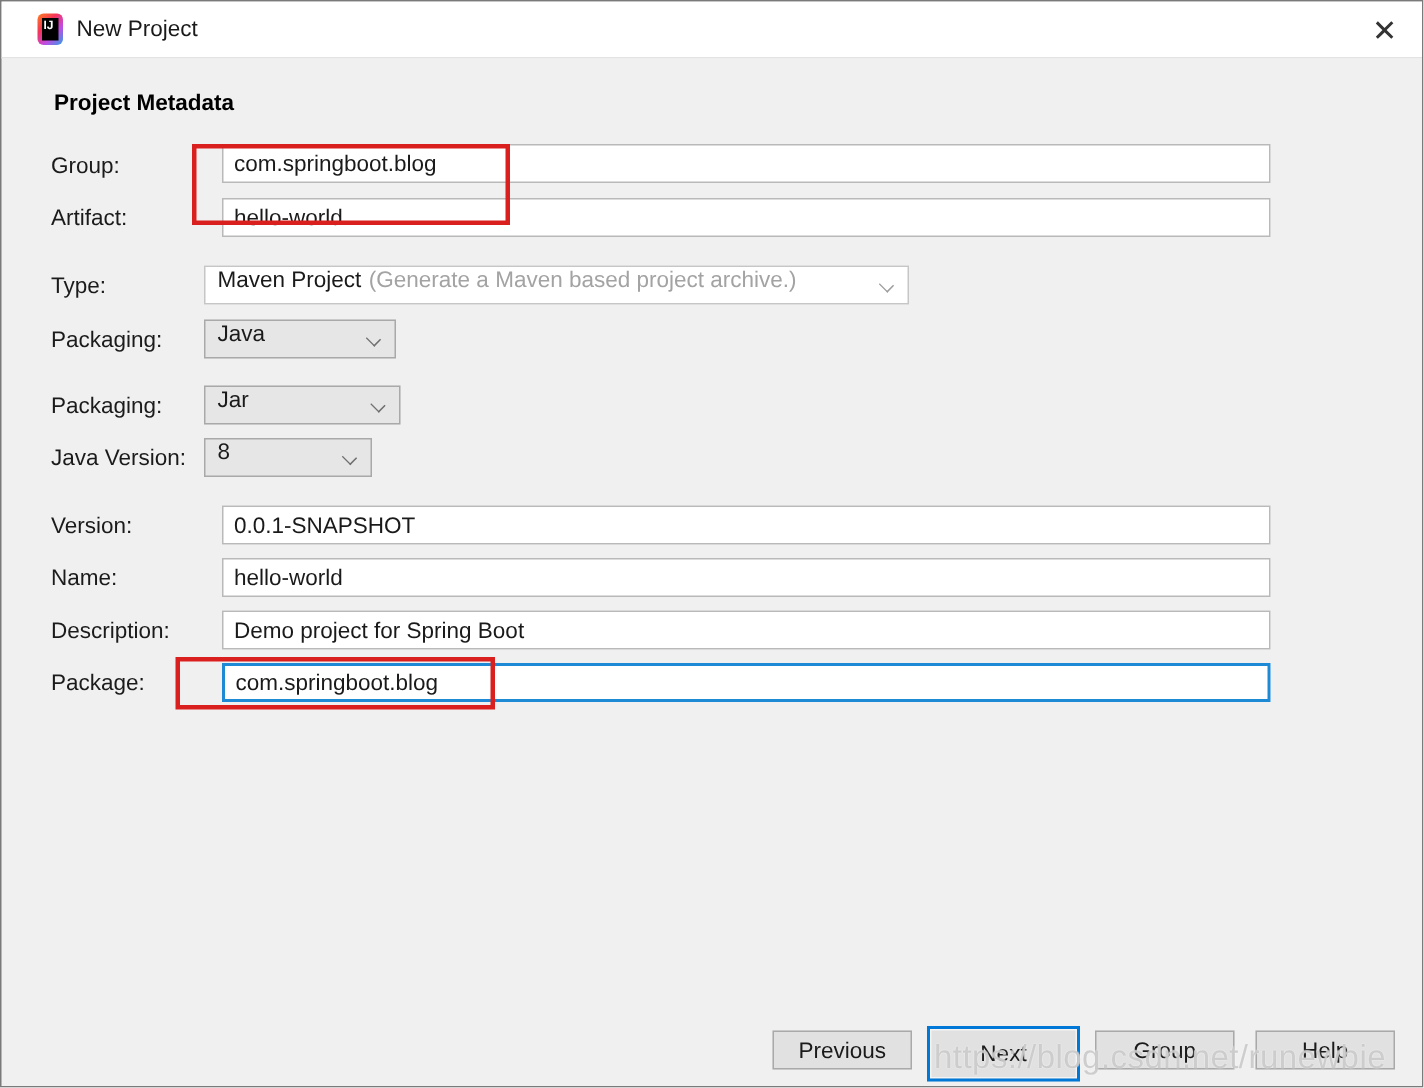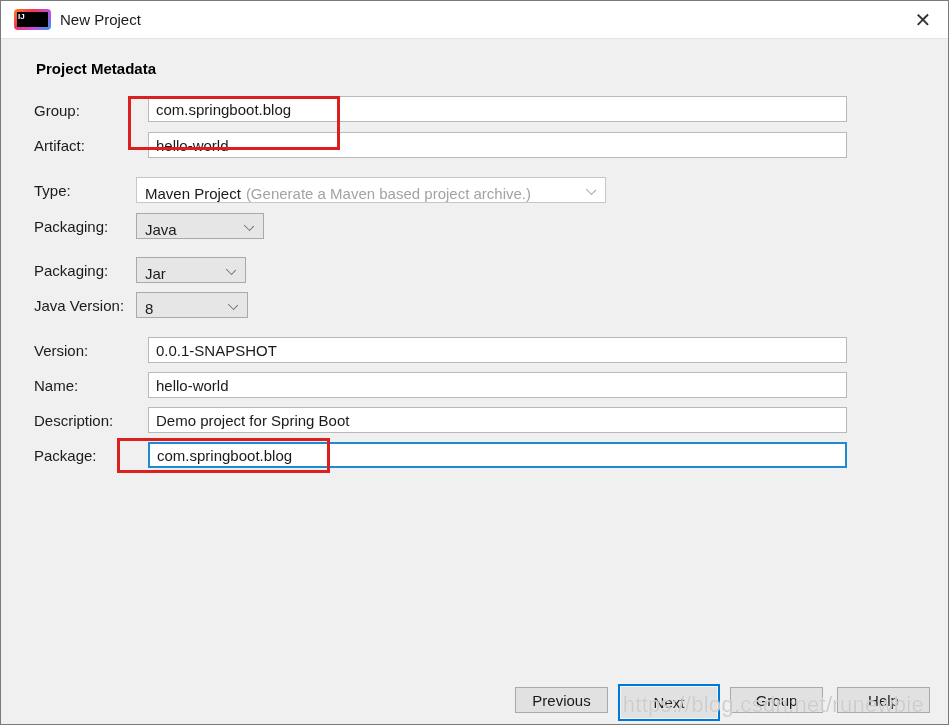--- a/index.html
+++ b/index.html
@@ -11,21 +11,21 @@
     background:#f0f0f0; border:1px solid #7a7a7a; overflow:hidden;
   }
 
   
   .titlebar {
     position:absolute; left:0; top:0; width:100%; height:38px;
     background:#ffffff; border-bottom:1px solid #e3e3e3;
     display:flex; align-items:center;
   }
   .app-icon {
-    width:37px; height:21px; margin-left:13px; border-radius:4px;
+    width:17px; height:21px; margin-left:24px; border-radius:4px;
     background:linear-gradient(135deg,#fc801d 0%,#f5345a 35%,#c24be2 65%,#2d9fe8 100%);
     position:relative; flex:0 0 auto;
   }
   .app-icon .inner {
     position:absolute; left:3px; top:3px; right:3px; bottom:3px;
     background:#000; color:#fff; font-size:8px; font-weight:bold;
     line-height:9px; padding-left:1px;
   }
   .title-text { margin-left:9px; font-size:15px; color:#1a1a1a; }
   .close-btn {
@@ -46,21 +46,21 @@
   .text-input {
     position:absolute; left:147px; width:699px; height:26px;
     border:1px solid #b9b9b9; background:#fff; font-family:"Liberation Sans",sans-serif;
     font-size:15px; color:#1a1a1a; padding:0 7px; outline:none;
   }
   .text-input.focused { border:2px solid #1e8ad6; }
 
   .combo {
     position:absolute; left:135px; height:26px;
     background:#e6e6e6; border:1px solid #a9a9a9;
-    display:flex; align-items:flex-end; padding:0 8px; cursor:default;
+    display:flex; align-items:flex-start; padding:0 8px; cursor:default;
     font-size:15px; color:#1a1a1a;
   }
   .combo.disabled { background:#fff; border:1px solid #c6c6c6; }
   .combo .hint { color:#a3a3a3; margin-left:5px; white-space:nowrap; }
   .chev {
     position:absolute; right:10px; top:8px;
     width:8px; height:8px; border-right:1.5px solid #6f6f6f; border-bottom:1.5px solid #6f6f6f;
     transform:rotate(45deg) scale(1,0.8); transform-origin:center;
   }
   .combo.disabled .chev { border-color:#9d9d9d; }
@@ -121,21 +121,21 @@
     <span class="chev"></span>
   </div>
 
   <div class="field-label" style="top:217px;">Packaging:</div>
   <div class="combo" style="top:212px; width:128px;">
     <span>Java</span>
     <span class="chev"></span>
   </div>
 
   <div class="field-label" style="top:261px;">Packaging:</div>
-  <div class="combo" style="top:256px; width:110px;">
+  <div class="combo" style="top:256px; width:131px;">
     <span>Jar</span>
     <span class="chev"></span>
   </div>
 
   <div class="field-label" style="top:296px;">Java Version:</div>
   <div class="combo" style="top:291px; width:112px;">
     <span>8</span>
     <span class="chev"></span>
   </div>
 

